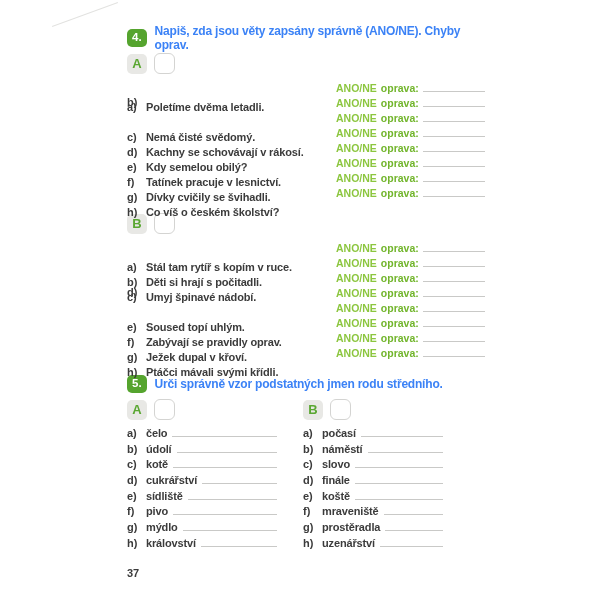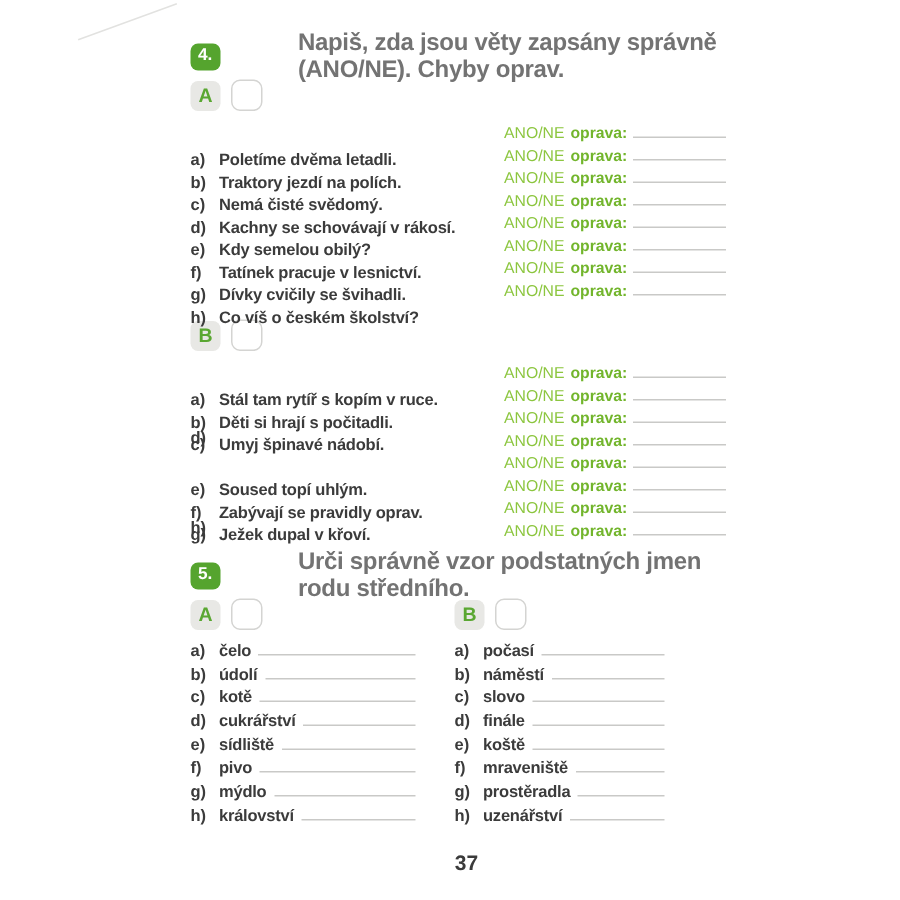--- a/index.html
+++ b/index.html
@@ -15,56 +15,56 @@
     width: 70px; height: 1px; background: #e2e2e0;
     transform: rotate(-20deg);
   }
   .content { position: absolute; left: 127px; top: 28px; width: 362px; }
 
   .ex-header { display: flex; align-items: center; gap: 8px; height: 20px; }
   .num-badge {
     background: #55a42e; color: #ffffff; font-weight: 700; font-size: 11.5px;
     border-radius: 5px; padding: 2px 5px 3px 5px; line-height: 13px; flex: none;
   }
-  .ex-title { color: #737373; font-weight: 700; font-size: 16px; letter-spacing: -0.2px; margin-left: 44px; }
+  .ex-title { color: #3b82f6; font-weight: 700; font-size: 12px; letter-spacing: -0.2px; }
 
   .sec-head { display: flex; align-items: center; gap: 7px; height: 23px; margin-top: 4px; margin-bottom: 6px; }
   .letter-badge {
     width: 20px; height: 20px; background: #e8e8e5; color: #5aa732;
     border-radius: 5px; font-weight: 700; font-size: 13px;
     display: flex; align-items: center; justify-content: center; flex: none;
   }
   .checkbox {
     width: 21px; height: 21px; background: #ffffff;
     border: 1.6px solid #d4d4d2; border-radius: 6px; flex: none;
   }
 
   .row { display: flex; align-items: baseline; height: 15px; position: relative; }
   .letter { width: 19px; flex: none; font-size: 11px; font-weight: 700; color: #3b3b3b; }
   .sentence { font-size: 11px; font-weight: 700; color: #3b3b3b; letter-spacing: -0.15px; white-space: nowrap; margin-top: 20px; }
   .answer { position: absolute; left: 209px; top: 0; display: flex; align-items: baseline; height: 15px; }
-  .anone { font-size: 10.5px; font-weight: 400; color: #8cc63f; margin-right: 4px; white-space: nowrap; }
+  .anone { font-size: 10.5px; font-weight: 700; color: #8cc63f; margin-right: 4px; white-space: nowrap; }
   .opr   { font-size: 10.5px; font-weight: 700; color: #72b52c; margin-right: 4px; white-space: nowrap; }
   .ansline { width: 62px; height: 11px; border-bottom: 1.2px solid #c9c9c7; }
 
   .sectionB { margin-top: 11px; }
 
   .ex5 { margin-top: 13px; }
   .cols { display: flex; }
   .col-a { width: 176px; flex: none; }
   .col-b { width: 160px; flex: none; }
   .item { display: flex; align-items: baseline; height: 15.7px; }
   .word { font-size: 11px; font-weight: 700; color: #3b3b3b; letter-spacing: -0.15px; white-space: nowrap; }
   .wline { flex: 1 1 auto; height: 10px; border-bottom: 1.2px solid #c9c9c7; margin-left: 5px; }
   .col-a .item { width: 150px; }
   .col-b .item { width: 140px; }
 
   .pagenum {
     position: absolute; top: 567px; left: 127px; width: 368px;
-    text-align: center; font-size: 14px; font-weight: 700; color: #3b3b3b;
+    text-align: left; font-size: 11px; font-weight: 700; color: #3b3b3b;
   }
 </style>
 </head>
 <body>
 
 <div class="sheet">
   <div class="corner-line"></div>
 
   <div class="content">
 
@@ -85,21 +85,20 @@
     <span class="sentence">Poletíme dvěma letadli.</span>
     <span class="answer">
       <span class="anone">ANO/NE</span>
       <span class="opr">oprava:</span>
       <span class="ansline"></span>
     </span>
   </div>
 
   <div class="row">
     <span class="letter">b)</span>
-    <span class="sentence">Traktory jezdí na polích.</span>
     <span class="answer">
       <span class="anone">ANO/NE</span>
       <span class="opr">oprava:</span>
       <span class="ansline"></span>
     </span>
   </div>
 
   <div class="row">
     <span class="letter">c)</span>
     <span class="sentence">Nemá čisté svědomý.</span>
@@ -232,20 +231,21 @@
     <span class="sentence">Ježek dupal v křoví.</span>
     <span class="answer">
       <span class="anone">ANO/NE</span>
       <span class="opr">oprava:</span>
       <span class="ansline"></span>
     </span>
   </div>
 
   <div class="row">
     <span class="letter">h)</span>
+    <span class="sentence">Ptáčci mávali svými křídli.</span>
     <span class="answer">
       <span class="anone">ANO/NE</span>
       <span class="opr">oprava:</span>
       <span class="ansline"></span>
     </span>
   </div>
 </div>
       </div>
     </section>
 

